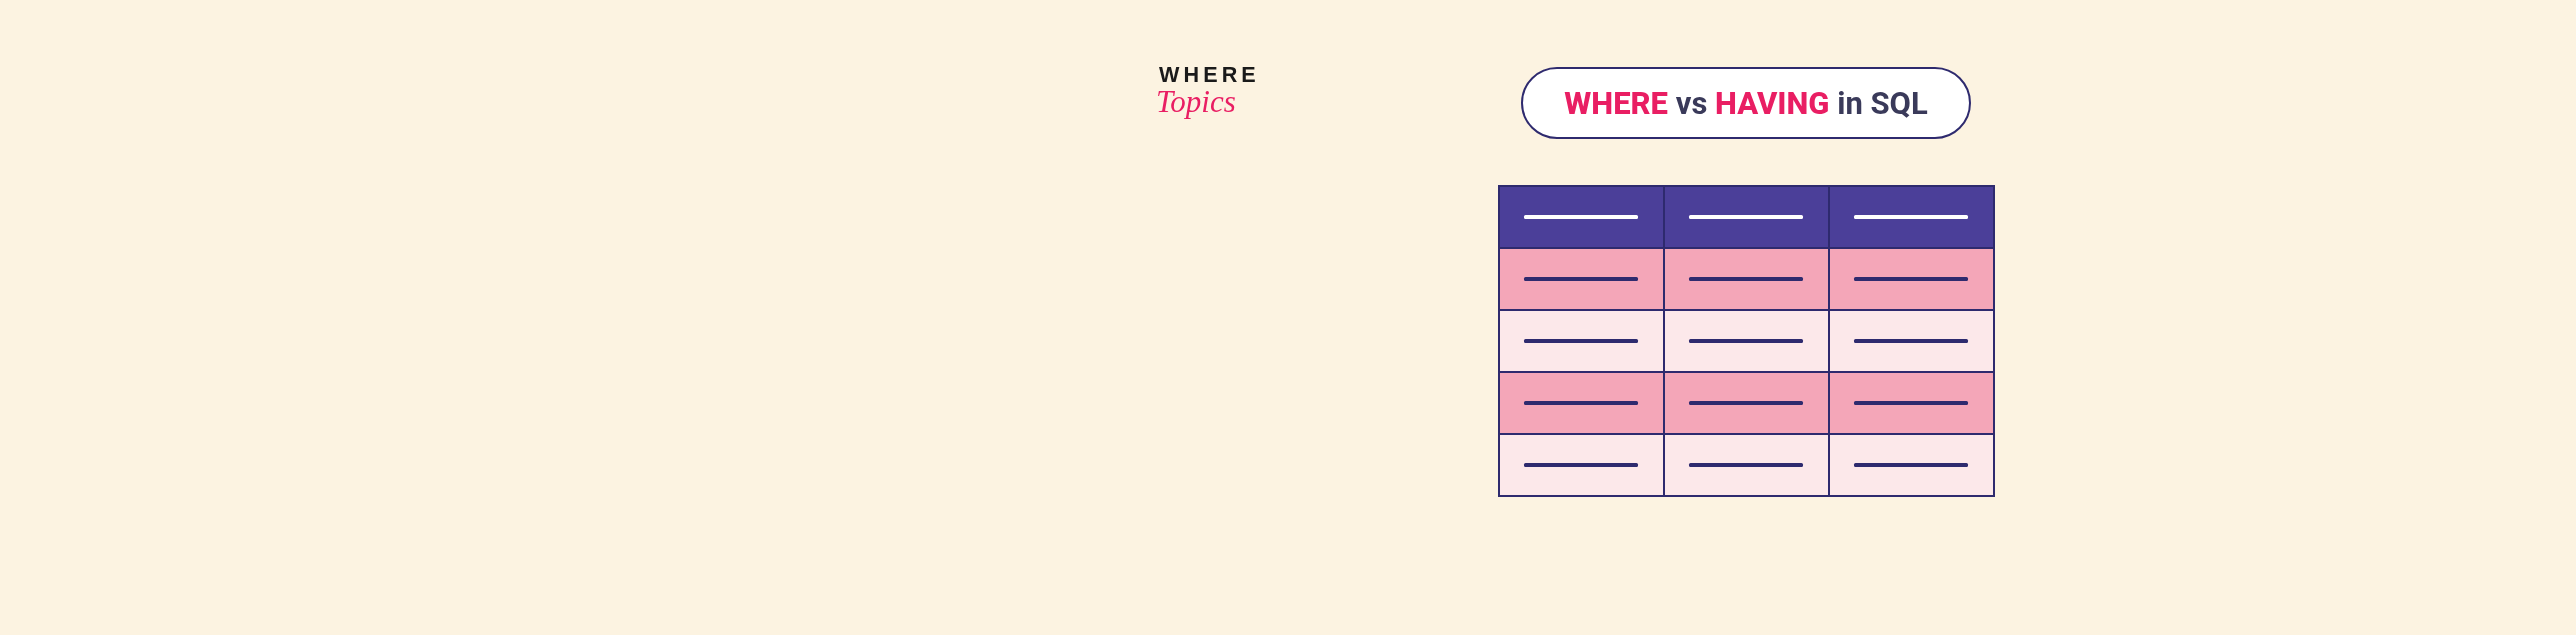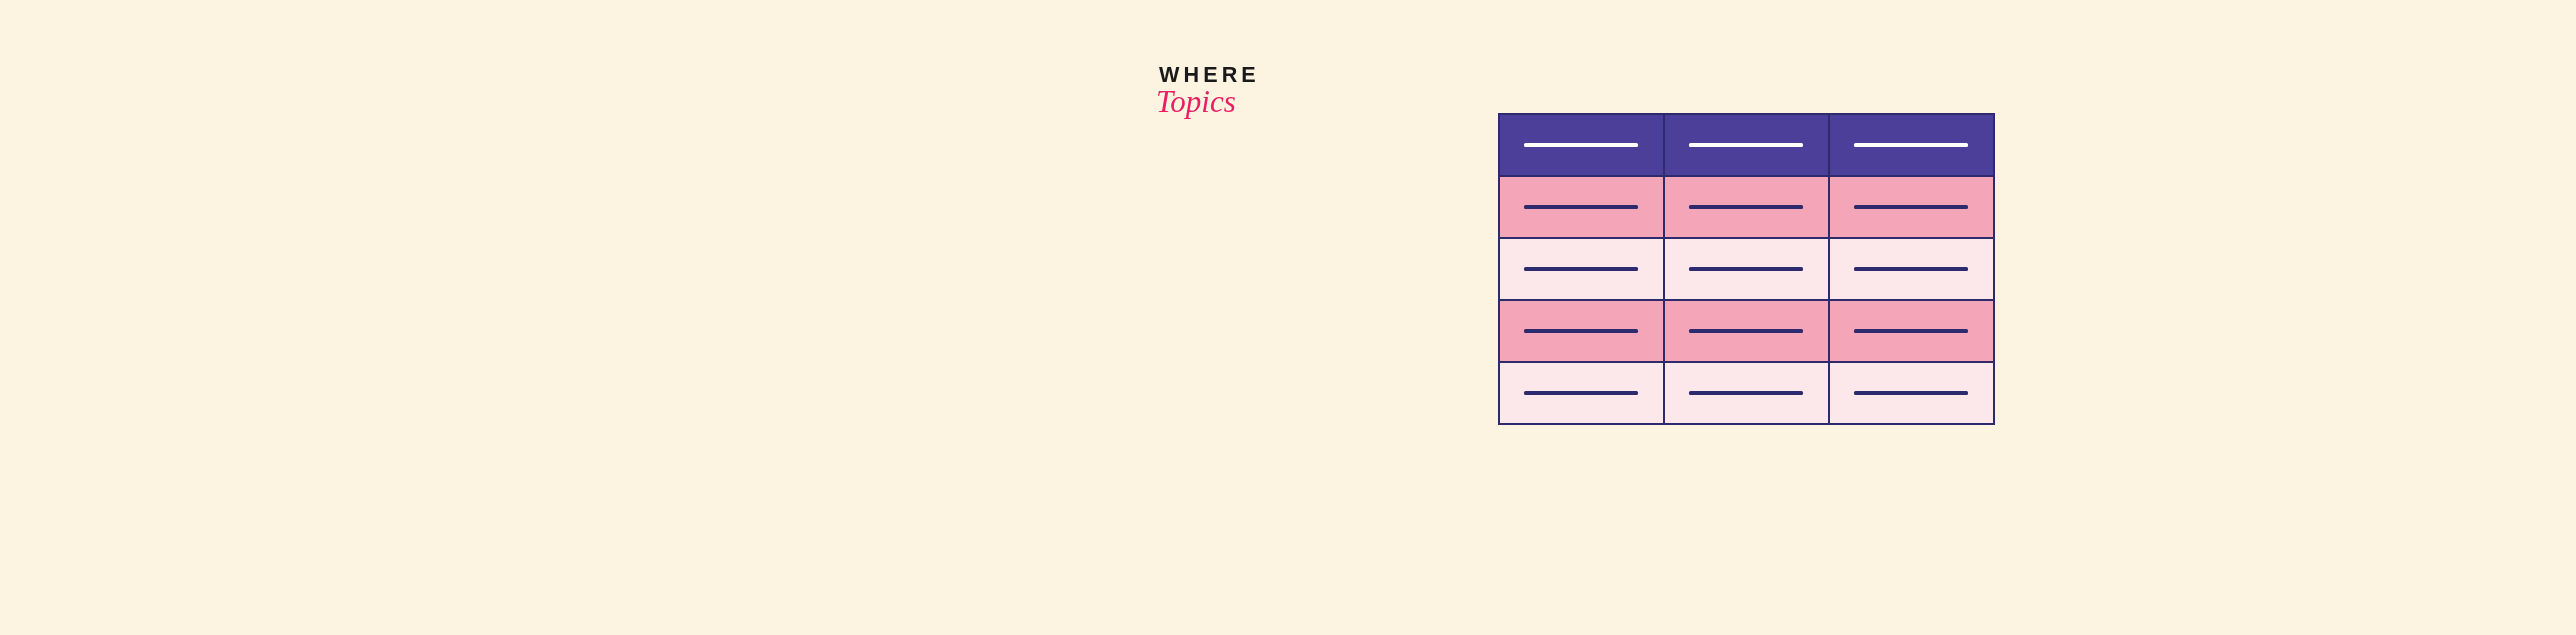--- a/index.html
+++ b/index.html
@@ -86,20 +86,26 @@
 </style>
 </head>
 <body>
 
 <div class="logo">
   <div class="logo-line1">WHERE</div>
   <div class="logo-line2">Topics</div>
 </div>
 
 <div class="content">
+  <div class="title-pill">
+    <span class="kw">WHERE</span>
+    <span class="vs">vs</span>
+    <span class="kw">HAVING</span>
+    <span>in SQL</span>
+  </div>
 
   <div class="table">
     <div class="cell row-header">
         <div class="line"></div>
       </div>
     <div class="cell row-header">
         <div class="line"></div>
       </div>
     <div class="cell row-header">
         <div class="line"></div>

